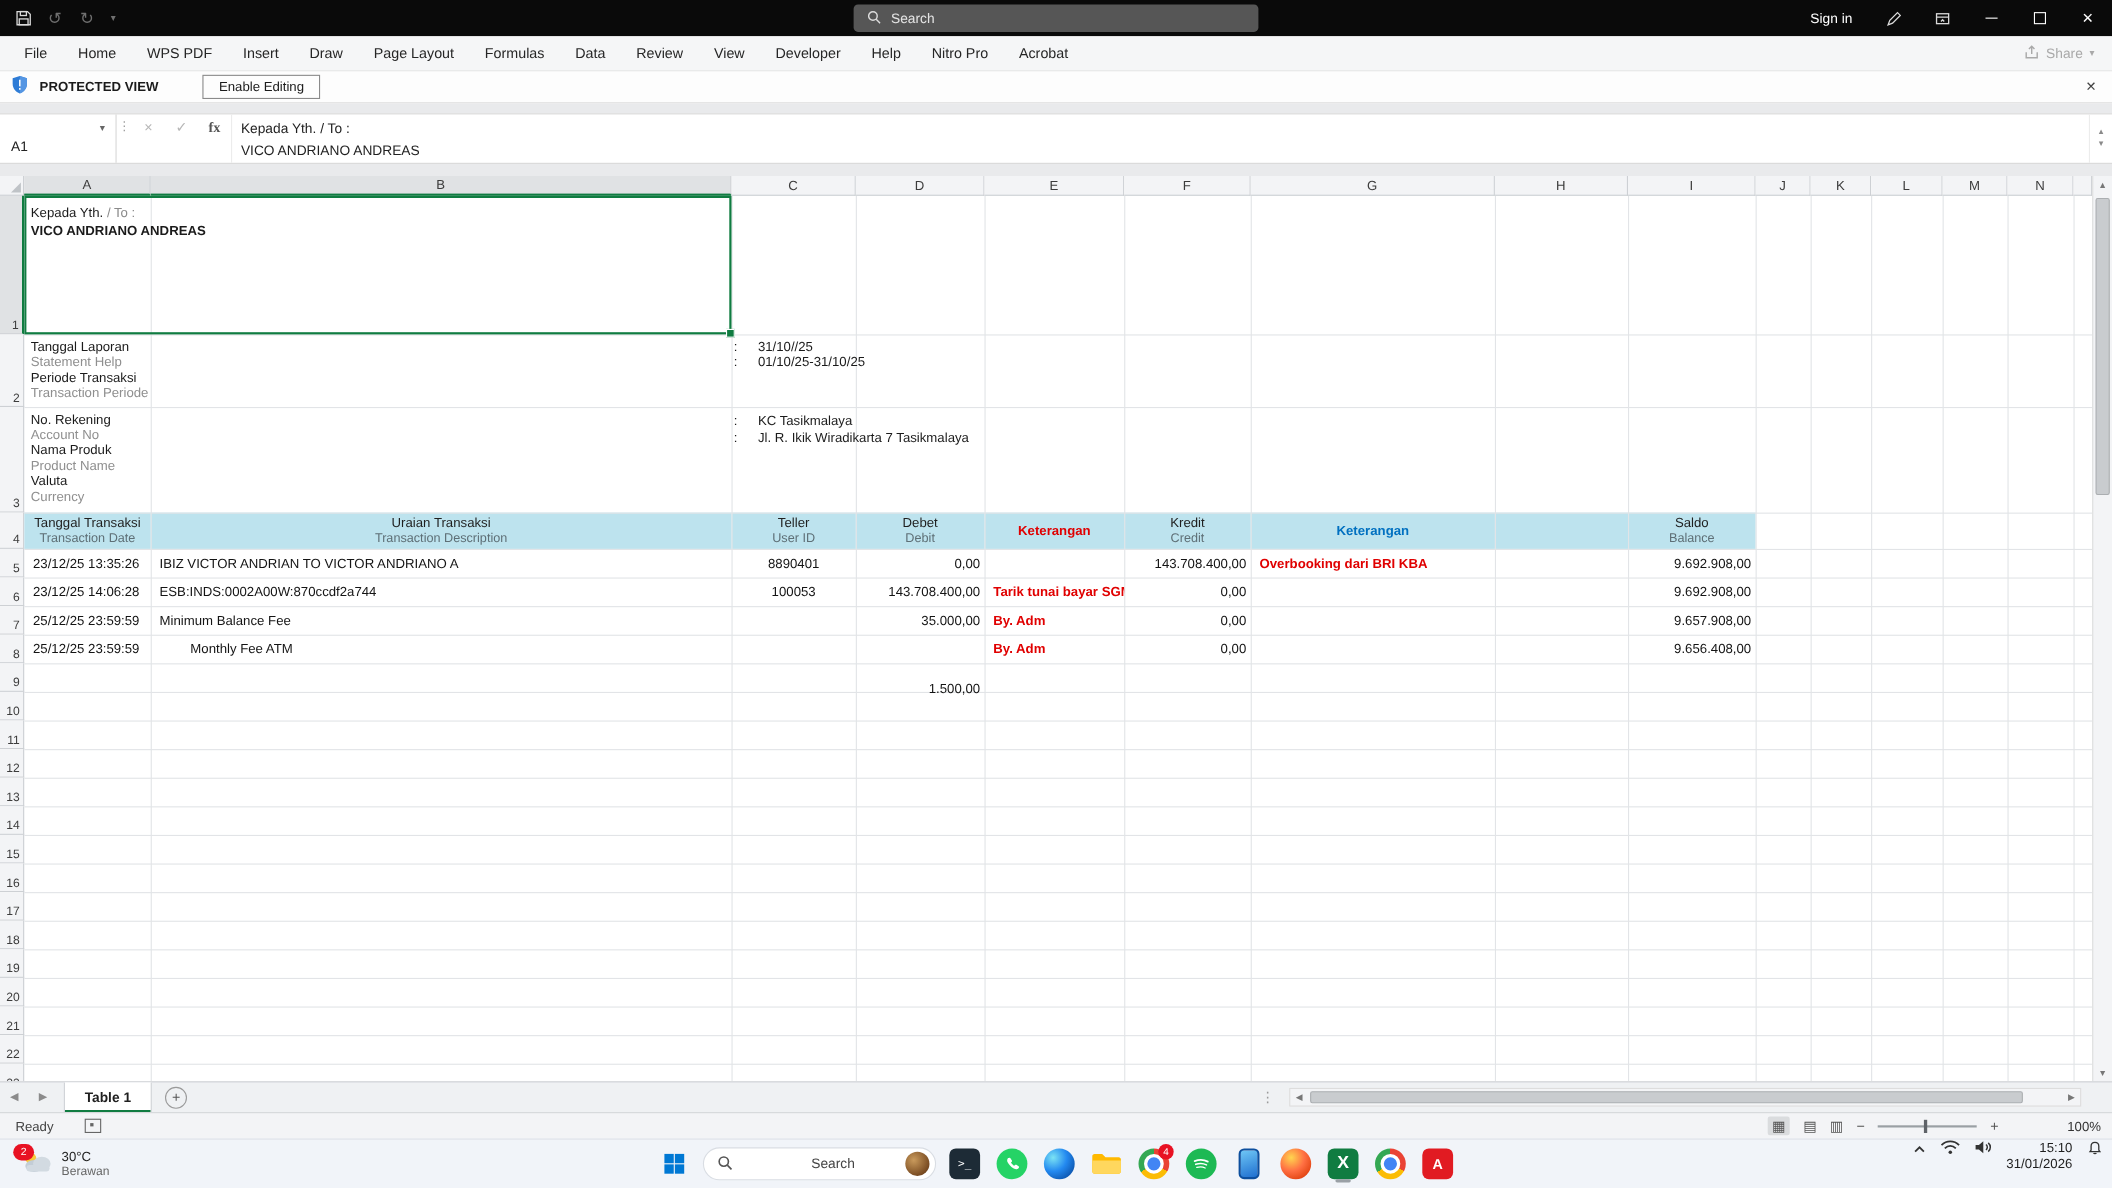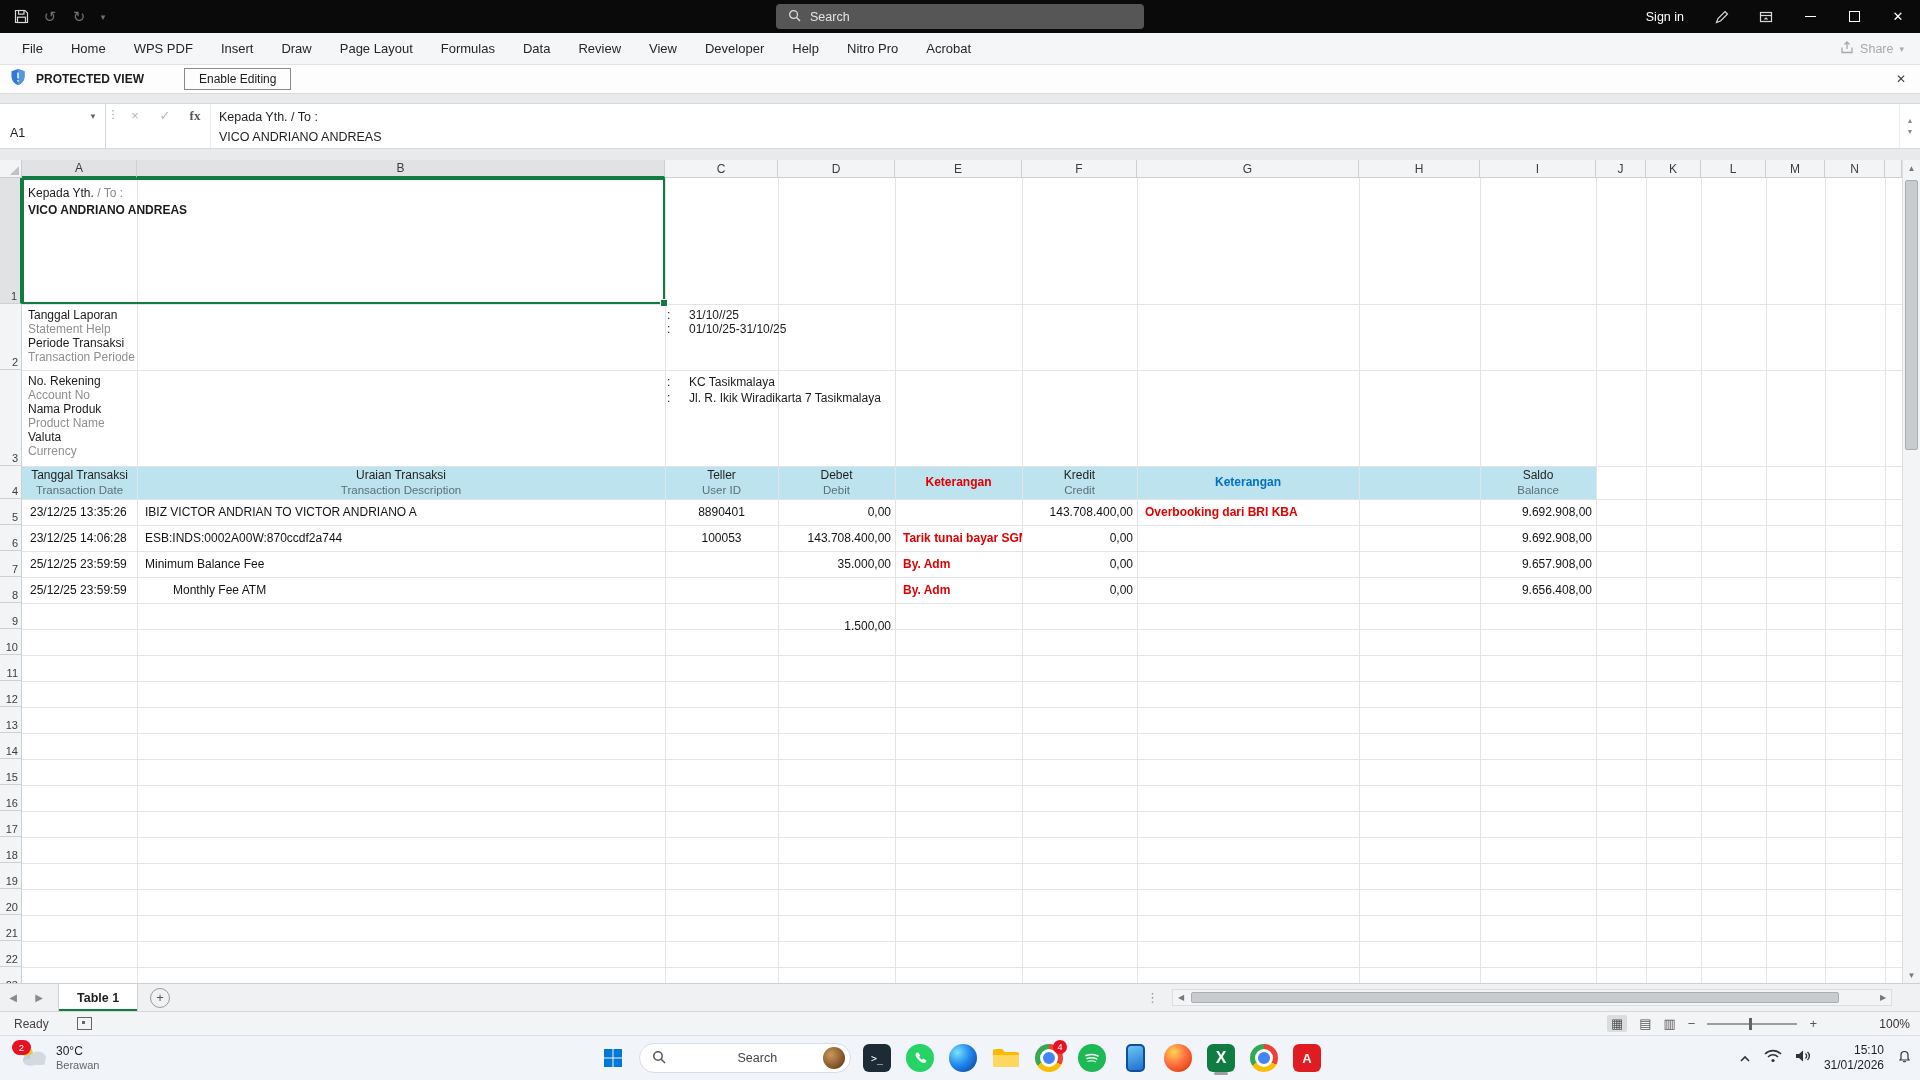--- a/index.html
+++ b/index.html
@@ -149,21 +149,21 @@
   .ic-chrome{width:28px;height:28px;border-radius:50%;background:conic-gradient(#EA4335 0 33%, #FBBC05 33% 66%, #34A853 66% 100%);position:relative;}
   .ic-chrome:after{content:"";position:absolute;left:50%;top:50%;transform:translate(-50%,-50%);width:12px;height:12px;
                    background:#4285F4;border:3px solid #fff;border-radius:50%;}
   .ic-spotify{width:28px;height:28px;border-radius:50%;background:#1DB954;display:flex;align-items:center;justify-content:center;}
   .ic-phone{width:19px;height:28px;background:linear-gradient(160deg,#6ec6f5,#1f6fd0);border-radius:5px;border:2px solid #0d4f9e;box-sizing:border-box;}
   .ic-firefox{width:28px;height:28px;border-radius:50%;background:radial-gradient(circle at 35% 30%, #FFD54F, #FF7043 45%, #E64A19 75%, #B71C1C);}
   .ic-excel{width:28px;height:28px;background:#107C41;border-radius:6px;color:#fff;font-weight:bold;font-size:16px;
             display:flex;align-items:center;justify-content:center;}
   .ic-acrobat{width:28px;height:28px;background:#E11B22;border-radius:6px;color:#fff;font-weight:bold;font-size:13px;
               display:flex;align-items:center;justify-content:center;}
-  .tb-tray{position:absolute;right:8px;top:0;height:100%;display:flex;align-items:center;gap:13px;}
+  .tb-tray{position:absolute;right:8px;top:0;height:100%;display:flex;align-items:flex-start;gap:13px;}
   .clock{display:flex;flex-direction:column;align-items:flex-end;font-size:12px;color:#1f1f1f;line-height:15px;}
 </style>
 </head>
 <body>
 
 <div class="screen">
 
   <div class="titlebar">
     <div class="qat">
       <span class="tbtn">

